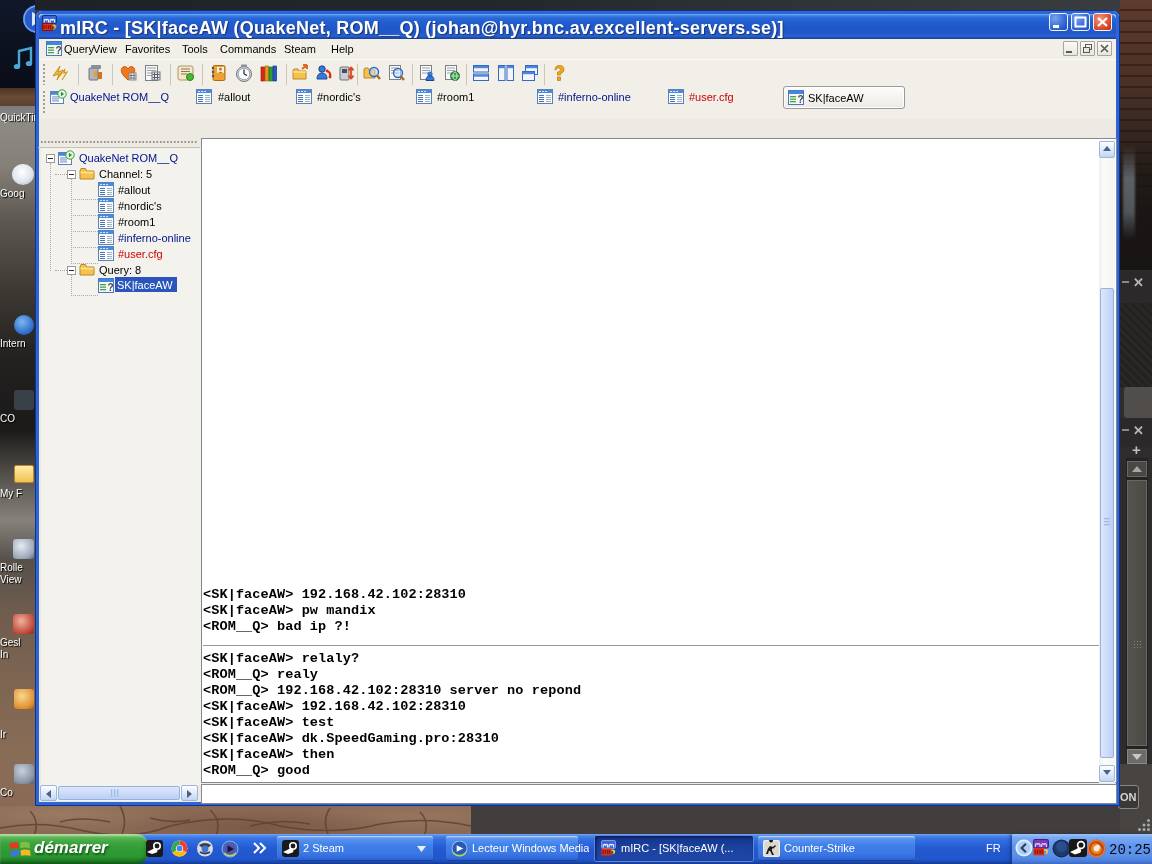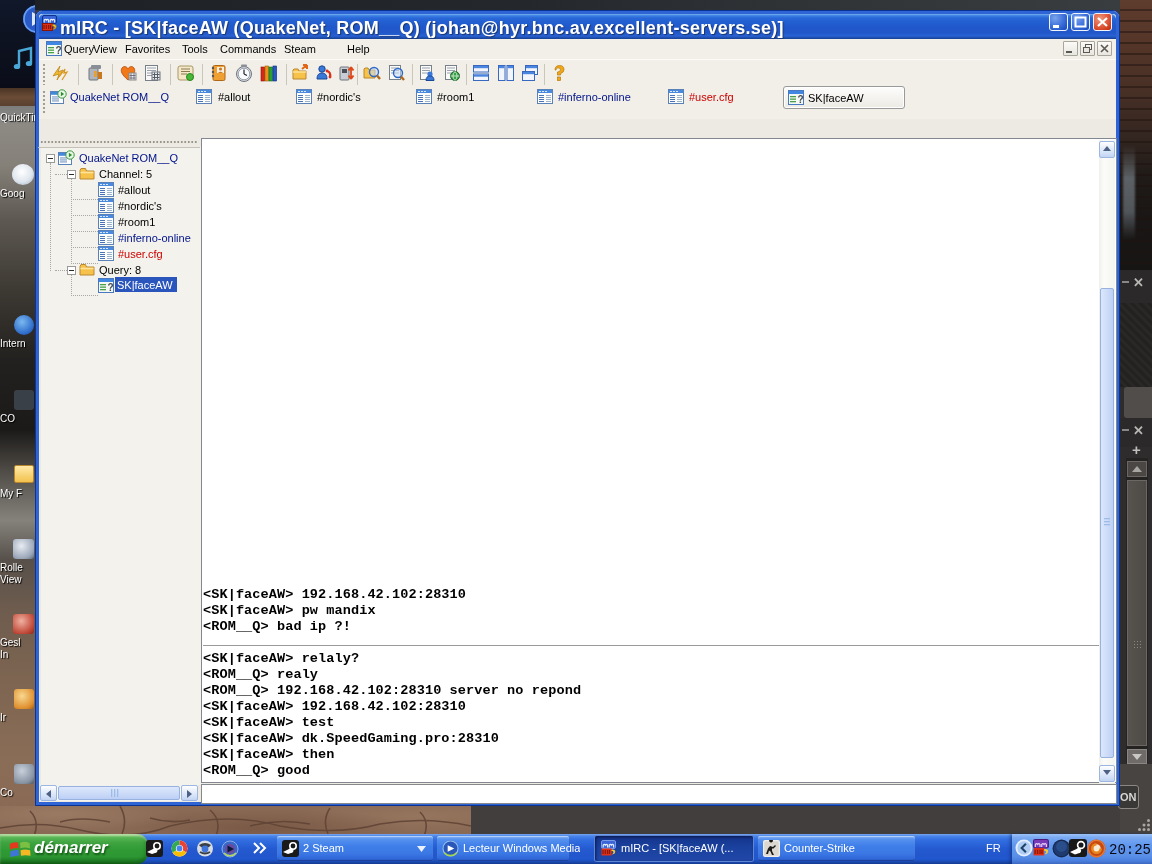--- a/index.html
+++ b/index.html
@@ -119,21 +119,21 @@
 <div class="abs" style="left:0;top:88px;width:35px;height:18px;background:linear-gradient(180deg,#4a3425,#6a4c36 50%,#5a4030)"></div>
 <span class="dlabel" style="top:112px">QuickTim</span>
 <span class="dlabel" style="top:188px">Goog</span>
 <span class="dlabel" style="top:338px">Intern</span>
 <span class="dlabel" style="top:413px">CO</span>
 <span class="dlabel" style="top:488px">My F</span>
 <span class="dlabel" style="top:562px">Rolle</span>
 <span class="dlabel" style="top:574px">View</span>
 <span class="dlabel" style="top:637px">Gesl</span>
 <span class="dlabel" style="top:649px">In</span>
-<span class="dlabel" style="top:712px">Ir</span>
+<span class="dlabel" style="top:729px">Ir</span>
 <span class="dlabel" style="top:787px">Co</span>
 <div class="abs" style="left:12px;top:164px;width:22px;height:21px;background:radial-gradient(circle at 45% 38%,#ffffff,#dfe6ee 55%,#9aa8ba);border-radius:50%"></div>
 <div class="abs" style="left:14px;top:315px;width:20px;height:20px;background:radial-gradient(circle at 40% 35%,#7ab8f0,#2a68c8 70%,#1a4898);border-radius:50%"></div>
 <div class="abs" style="left:14px;top:390px;width:20px;height:20px;background:#3a4048;border-radius:3px"></div>
 <div class="abs" style="left:14px;top:465px;width:20px;height:18px;background:linear-gradient(180deg,#ffe9a8,#f2c24e);border:1px solid #b9882e;border-radius:2px"></div>
 <div class="abs" style="left:13px;top:539px;width:21px;height:20px;background:radial-gradient(circle at 40% 35%,#e8ecf2,#9aa6b8 70%,#5a6878);border-radius:3px"></div>
 <div class="abs" style="left:13px;top:614px;width:21px;height:20px;background:radial-gradient(circle at 40% 35%,#f0b0a0,#c04838 70%,#8a2818);border-radius:3px"></div>
 <div class="abs" style="left:14px;top:689px;width:20px;height:20px;background:radial-gradient(circle at 40% 35%,#f8d890,#e09030 70%,#a86010);border-radius:3px"></div>
 <div class="abs" style="left:14px;top:764px;width:20px;height:20px;background:radial-gradient(circle at 40% 35%,#c8d0da,#8792a2 70%,#4a545f);border-radius:3px"></div>
 <div class="abs" id="desk-topright"></div>
@@ -222,21 +222,21 @@
           <rect x="2" y="11" width="6" height="1.3"></rect>
         </g>
         <text x="9.5" y="13" font-size="10" font-weight="bold" fill="#4a4a4a" font-family="Liberation Sans">?</text>
       </svg>
     <span class="menuitem" style="left:25px">Query</span>
     <span class="menuitem" style="left:54px">View</span>
     <span class="menuitem" style="left:86px">Favorites</span>
     <span class="menuitem" style="left:143px">Tools</span>
     <span class="menuitem" style="left:181px">Commands</span>
     <span class="menuitem" style="left:245px">Steam</span>
-    <span class="menuitem" style="left:308px">Help</span>
+    <span class="menuitem" style="left:292px">Help</span>
     <div class="mdibtn" style="left:1024px">
         <svg width="13" height="13">
           <rect x="2" y="9" width="6" height="2" fill="#5a5850"></rect>
         </svg>
       </div>
     <div class="mdibtn" style="left:1041px">
         <svg width="13" height="13">
           <rect x="4.5" y="2.5" width="6" height="5" fill="none" stroke="#5a5850"></rect>
           <rect x="2.5" y="5.5" width="6" height="5" fill="#e8e6df" stroke="#5a5850"></rect>
         </svg>
@@ -753,21 +753,21 @@
     <svg class="abs" style="left:5px;top:4px" width="17" height="17" viewBox="0 0 17 17">
         <rect width="17" height="17" rx="3" fill="#1a1a1a"></rect>
         <circle cx="11" cy="6" r="3.2" fill="none" stroke="#fff" stroke-width="1.6"></circle>
         <path d="M1,12 L7,9 a2.5,2.5 0 1 1 2,4 L6,14 Z" fill="#fff"></path>
       </svg>
     <span class="lbl">2 Steam</span>
     <svg class="abs" style="right:7px;top:10px" width="9" height="6">
         <path d="M0,0 L4.5,6 L9,0 Z" fill="#eaf0fc"></path>
       </svg>
   </div>
-  <div class="taskbtn" style="left:437px;width:132px">
+  <div class="taskbtn" style="left:446px;width:132px">
     <svg class="abs" style="left:5px;top:4px" width="17" height="17" viewBox="0 0 18 18">
         <circle cx="9" cy="9" r="8.5" fill="#2a58b8"></circle>
         <circle cx="9" cy="9" r="8" fill="none" stroke="#9ac0f0" stroke-width="1.2"></circle>
         <path d="M6,5.5 L13,9 L6,12.5 Z" fill="#fff"></path>
         <path d="M2.5,13.5 a8.5,8.5 0 0 0 13,0" stroke="#a8d848" stroke-width="1.6" fill="none"></path>
       </svg>
     <span class="lbl">Lecteur Windows Media</span>
   </div>
   <div class="taskbtn active" style="left:595px;width:158px">
     <svg class="abs" style="left:6px;top:4px" width="16" height="16" viewBox="0 0 16 16">

